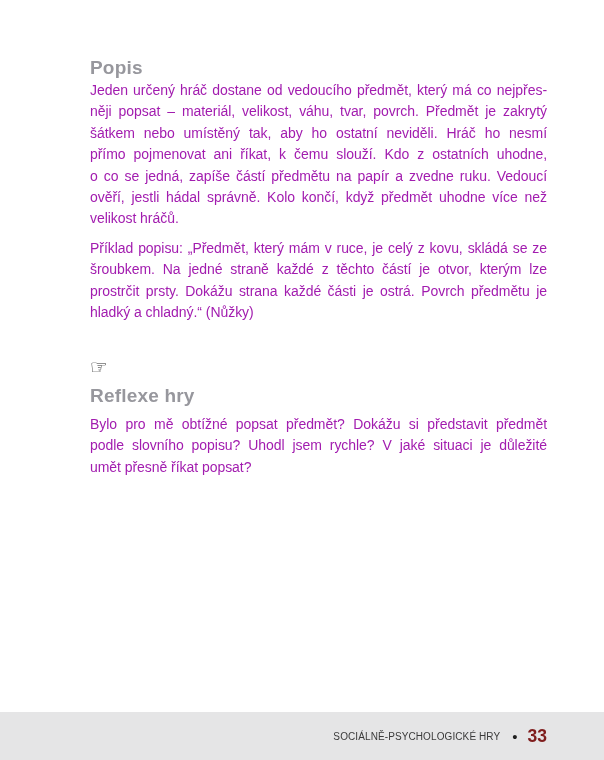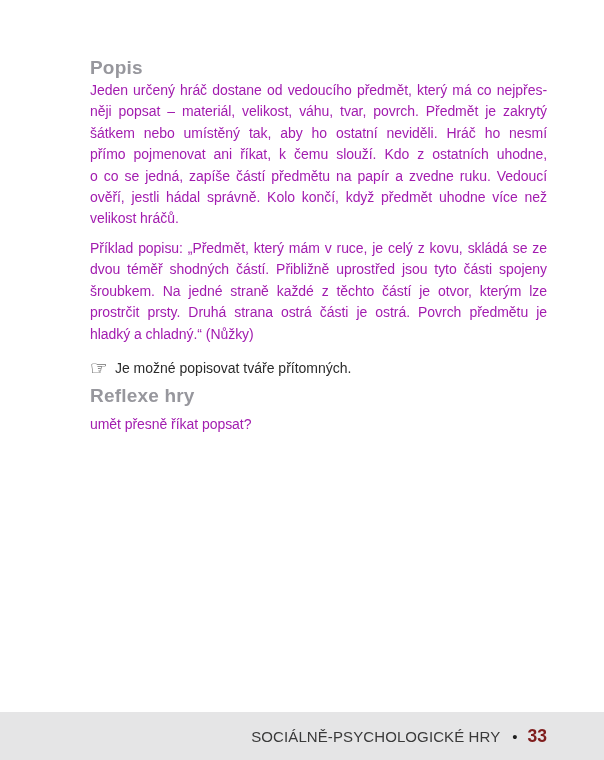--- a/index.html
+++ b/index.html
@@ -68,21 +68,21 @@
     left: 0; right: 0;
     top: 712px;
     height: 48px;
     background: #e5e5e6;
     display: flex;
     align-items: center;
     justify-content: flex-end;
     padding-right: 57px;
   }
   .footer-title {
-    font-size: 15px;
+    font-size: 10px;
     color: #3a3a3a;
     letter-spacing: 0.1px;
   }
   .footer-sep {
     font-size: 15px;
     color: #1f1f1f;
     margin: 0 10px 0 12px;
   }
   .footer-page {
     font-size: 17.5px;
@@ -102,34 +102,34 @@
       <div class="line">něji popsat – materiál, velikost, váhu, tvar, povrch. Předmět je zakrytý</div>
       <div class="line">šátkem nebo umístěný tak, aby ho ostatní neviděli. Hráč ho nesmí</div>
       <div class="line">přímo pojmenovat ani říkat, k čemu slouží. Kdo z ostatních uhodne,</div>
       <div class="line">o co se jedná, zapíše částí předmětu na papír a zvedne ruku. Vedoucí</div>
       <div class="line">ověří, jestli hádal správně. Kolo končí, když předmět uhodne více než</div>
       <div class="line last">velikost hráčů.</div>
     </div>
 
   <div class="content para para-2">
       <div class="line">Příklad popisu: „Předmět, který mám v ruce, je celý z kovu, skládá se ze</div>
-      <div class="line">dvou téměř shodných částí. Přibližně uprostřed jsou tyto části spojeny</div>
       <div class="line">šroubkem. Na jedné straně každé z těchto částí je otvor, kterým lze</div>
-      <div class="line">prostrčit prsty. Druhá strana ostrá části je ostrá. Povrch předmětu je</div>
+      <div class="line">prostrčit prsty. Dokážu strana každé části je ostrá. Povrch předmětu je</div>
       <div class="line last">hladký a chladný.“ (Nůžky)</div>
     </div>
 
   <div class="content tip-row">
     <span class="hand-icon">☞</span>
-    <span>Je možné popisovat tváře přítomných.</span>
   </div>
 
   <h2 class="content section-heading heading-reflexe">Reflexe hry</h2>
 
   <div class="content para para-3">
+      <div class="line">Bylo pro mě obtížné popsat předmět? Dokážu si představit předmět</div>
+      <div class="line">podle slovního popisu? Uhodl jsem rychle? V jaké situaci je důležité</div>
       <div class="line last">umět přesně říkat popsat?</div>
     </div>
 
   <div class="footer-band">
     <span class="footer-title">SOCIÁLNĚ-PSYCHOLOGICKÉ HRY</span>
     <span class="footer-sep">•</span>
     <span class="footer-page">33</span>
   </div>
 
 </div>

